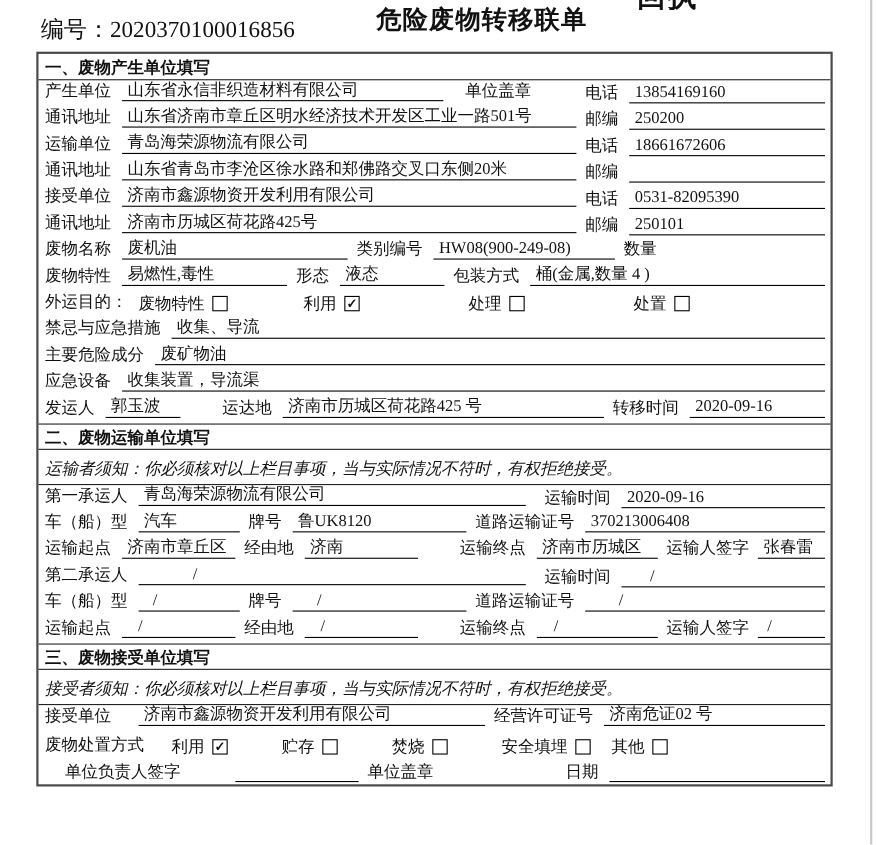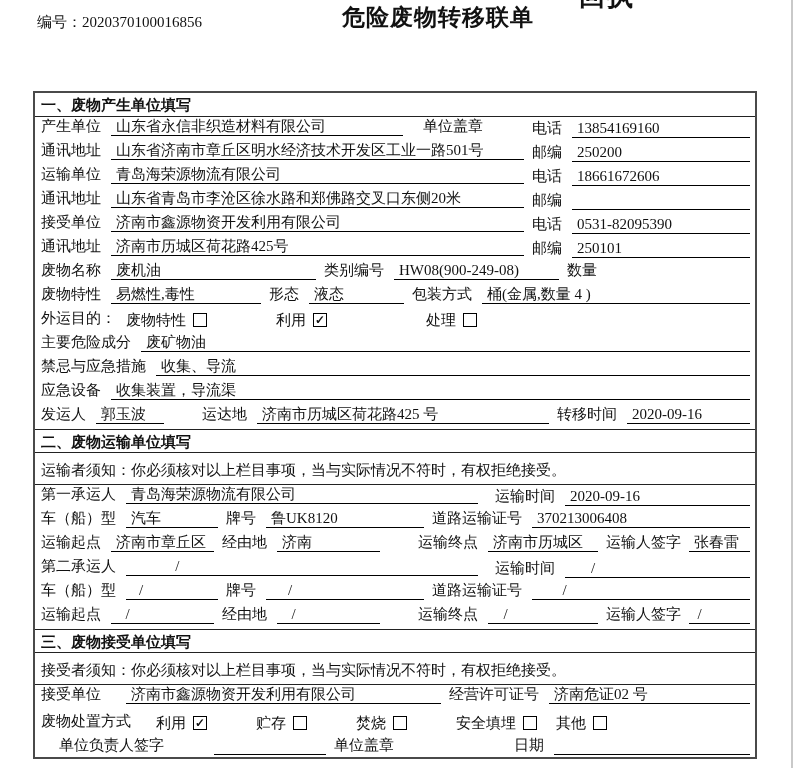--- a/index.html
+++ b/index.html
@@ -6,31 +6,31 @@
   html,body { background:#fff; }
   .page {
     position:relative; width:796px; height:768px; background:#ffffff;
     font-family:"Liberation Serif","DejaVu Serif",serif;
     color:#111; font-size:15px; overflow:hidden;
   }
   .page-edge { position:absolute; top:0; right:3px; width:2px; height:768px; background:#c9c9c9; }
 
   
   .hdr { position:relative; height:46px; }
-  .doc-no { position:absolute; left:37px; top:13px; font-size:15px; white-space:nowrap; }
+  .doc-no { position:absolute; left:37px; top:13px; font-size:21px; white-space:nowrap; }
   .title { position:absolute; left:0; top:2px; width:100%; text-align:center; }
   .title span { display:inline-block; font-size:23px; font-weight:bold; letter-spacing:1px; margin-left:80px; }
   .corner-clip { position:absolute; left:579px; top:0; width:78px; height:9px; overflow:hidden; }
   .corner-clip span { display:block; font-size:26px; font-weight:bold; margin-top:-21px; letter-spacing:2px; }
 
   
-  .formbox { position:absolute; left:33px; top:47px; width:724px; border:2px solid #4a4a4a; background:#fff;margin-top:44px; }
+  .formbox { position:absolute; left:33px; top:47px; width:724px; border:2px solid #4a4a4a; background:#fff; }
   .sec-h { height:24px; padding:3px 0 0 6px; font-weight:bold; font-size:15px; border-bottom:1.5px solid #222; }
   .sec-h.mid { border-top:1.5px solid #222; }
-  .notice { height:32px; padding:8px 0 16px 6px; border-bottom:1.5px solid #222; }
+  .notice { height:32px; padding:8px 0 16px 6px; border-bottom:1.5px solid #222;font-style:italic; }
 
   .row { display:flex; height:24px; padding:0 5px 3px 6px; white-space:nowrap; }
   .row.short { height:21px;padding-left:24px; }
   .lbl { margin-right:10px; }
   .ul  { display:inline-block; border-bottom:1px solid #000; height:19px; line-height:19px; padding-left:5px; margin-right:8px; overflow:hidden; }
   .ul.grow { flex:1; margin-right:0; }
   .ul.slash { padding-left:0; text-indent:14%; }
   .grp { margin-left:auto; display:flex; align-items:flex-end; }
   .grp .ul:last-child { margin-right:0; }
 
@@ -142,31 +142,35 @@
             <span class="cb"></span>
           </span>
           <span class="opt">
             <span>利用</span>
             <span class="cb checked">✓</span>
           </span>
           <span class="opt">
             <span>处理</span>
             <span class="cb"></span>
           </span>
+          <span class="opt">
+            <span>处置</span>
+            <span class="cb"></span>
+          </span>
         </span>
+    </div>
+
+    <div class="row">
+      <span class="lbl">禁忌与应急措施</span>
+      <span class="ul grow">收集、导流</span>
     </div>
 
     <div class="row">
       <span class="lbl">主要危险成分</span>
       <span class="ul grow">废矿物油</span>
-    </div>
-
-    <div class="row">
-      <span class="lbl">禁忌与应急措施</span>
-      <span class="ul grow">收集、导流</span>
     </div>
 
     <div class="row">
       <span class="lbl">应急设备</span>
       <span class="ul grow">收集装置，导流渠</span>
     </div>
 
     <div class="row">
       <span class="lbl">发运人</span>
       <span class="ul" style="width:68px">郭玉波</span>

